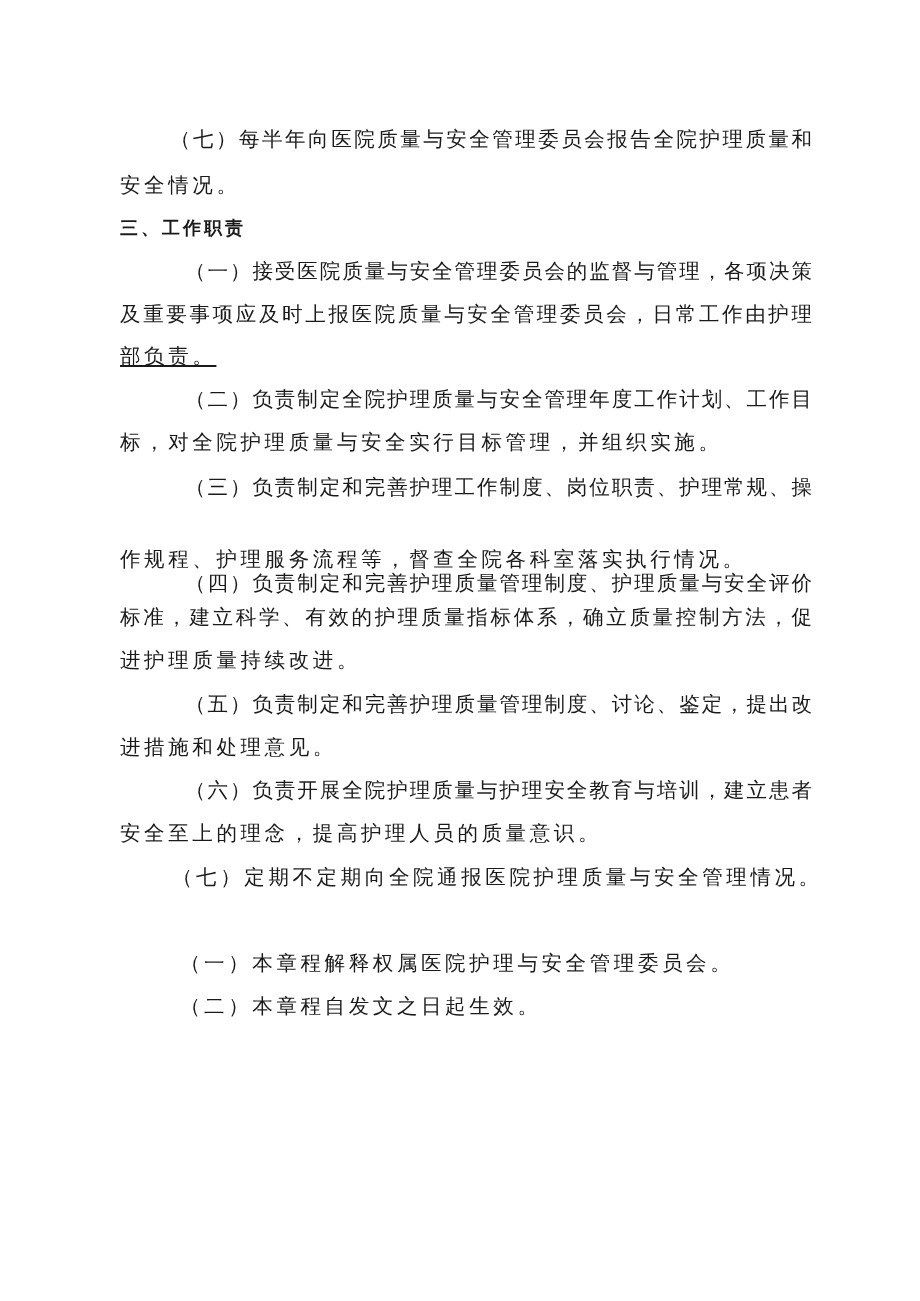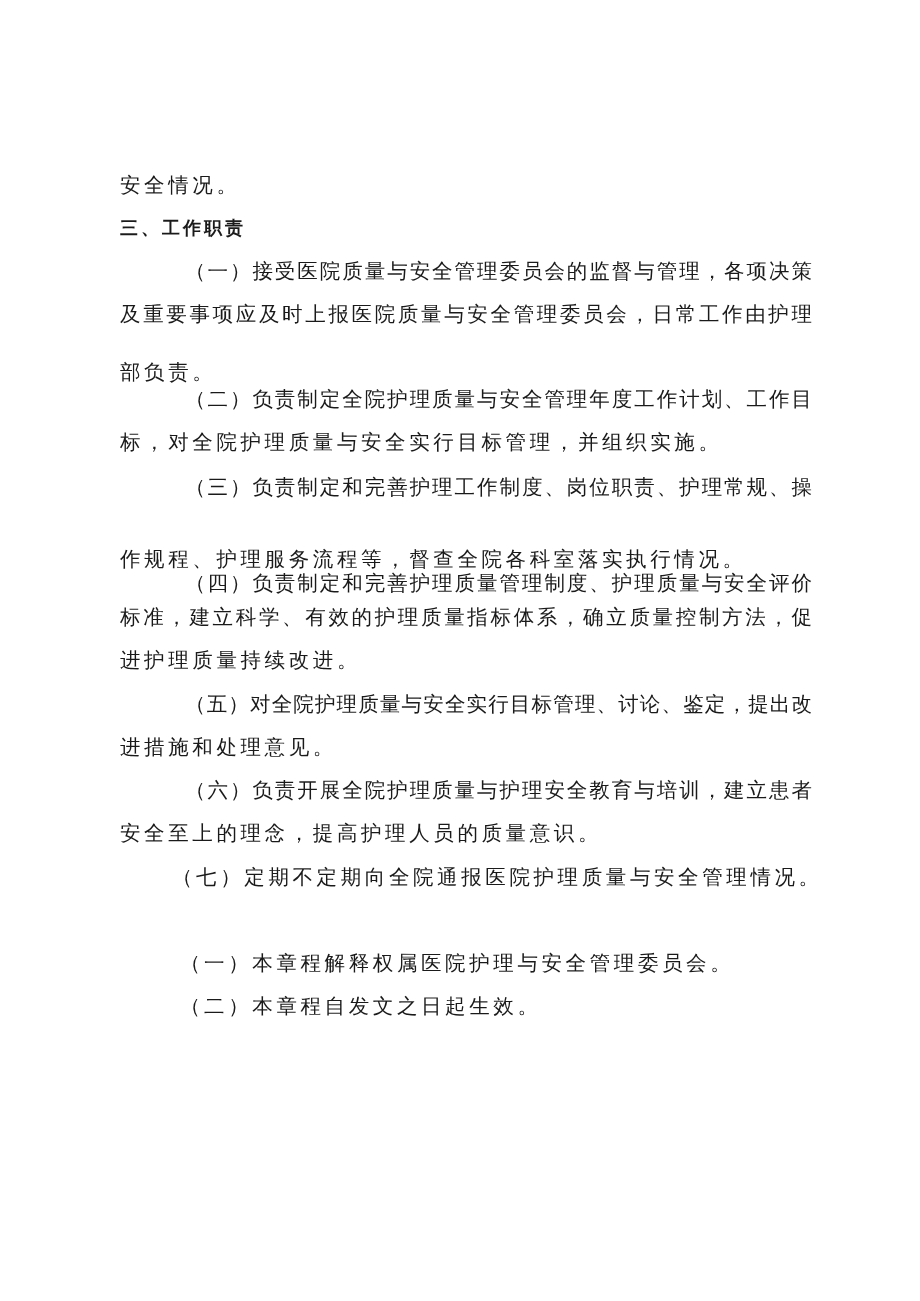--- a/index.html
+++ b/index.html
@@ -11,39 +11,40 @@
   .line.full { text-align: justify; text-align-last: justify; }
   .line.last { text-align: left; letter-spacing: 3.6px; }
   .heading { position: absolute; left: 120px; width: 692px; height: 30px; line-height: 30px;
              font-size: 18px; letter-spacing: 3px; font-weight: bold; }
 </style>
 </head>
 <body>
 
 <div class="page">
 
+  <div class="line full" style="top:124px; left:170px; width:642px;">（七）每半年向医院质量与安全管理委员会报告全院护理质量和</div>
   <div class="line last" style="top:170px;">安全情况。</div>
 
   <div class="heading" style="top:213px;">三、工作职责</div>
 
   <div class="line full" style="top:256px; left:185px; width:627px;">（一）接受医院质量与安全管理委员会的监督与管理，各项决策</div>
   <div class="line full" style="top:299px;">及重要事项应及时上报医院质量与安全管理委员会，日常工作由护理</div>
-  <div class="line last" style="top:357px;">部负责。</div>
+  <div class="line last" style="top:341px;text-decoration:underline;">部负责。</div>
 
   <div class="line full" style="top:384px; left:185px; width:627px;">（二）负责制定全院护理质量与安全管理年度工作计划、工作目</div>
   <div class="line last" style="top:427px;font-family:Liberation Serif, serif;">标，对全院护理质量与安全实行目标管理，并组织实施。</div>
 
   <div class="line full" style="top:472px; left:185px; width:627px;">（三）负责制定和完善护理工作制度、岗位职责、护理常规、操</div>
   <div class="line last" style="top:544px;">作规程、护理服务流程等，督查全院各科室落实执行情况。</div>
 
   <div class="line full" style="top:568px; left:185px; width:627px;">（四）负责制定和完善护理质量管理制度、护理质量与安全评价</div>
   <div class="line full" style="top:602px;">标准，建立科学、有效的护理质量指标体系，确立质量控制方法，促</div>
   <div class="line last" style="top:645px;">进护理质量持续改进。</div>
 
-  <div class="line full" style="top:689px; left:185px; width:627px;">（五）对全院护理质量与安全实行目标管理、讨论、鉴定，提出改</div>
+  <div class="line full" style="top:689px; left:185px; width:627px;">（五）负责制定和完善护理质量管理制度、讨论、鉴定，提出改</div>
   <div class="line last" style="top:732px;">进措施和处理意见。</div>
 
   <div class="line full" style="top:775px; left:185px; width:627px;">（六）负责开展全院护理质量与护理安全教育与培训，建立患者</div>
   <div class="line last" style="top:818px;">安全至上的理念，提高护理人员的质量意识。</div>
 
   <div class="line last" style="top:862px; left:172px; width:640px;">（七）定期不定期向全院通报医院护理质量与安全管理情况。</div>
 
 
   <div class="line last" style="top:948px; left:180px; width:632px;">（一）本章程解释权属医院护理与安全管理委员会。</div>
 

